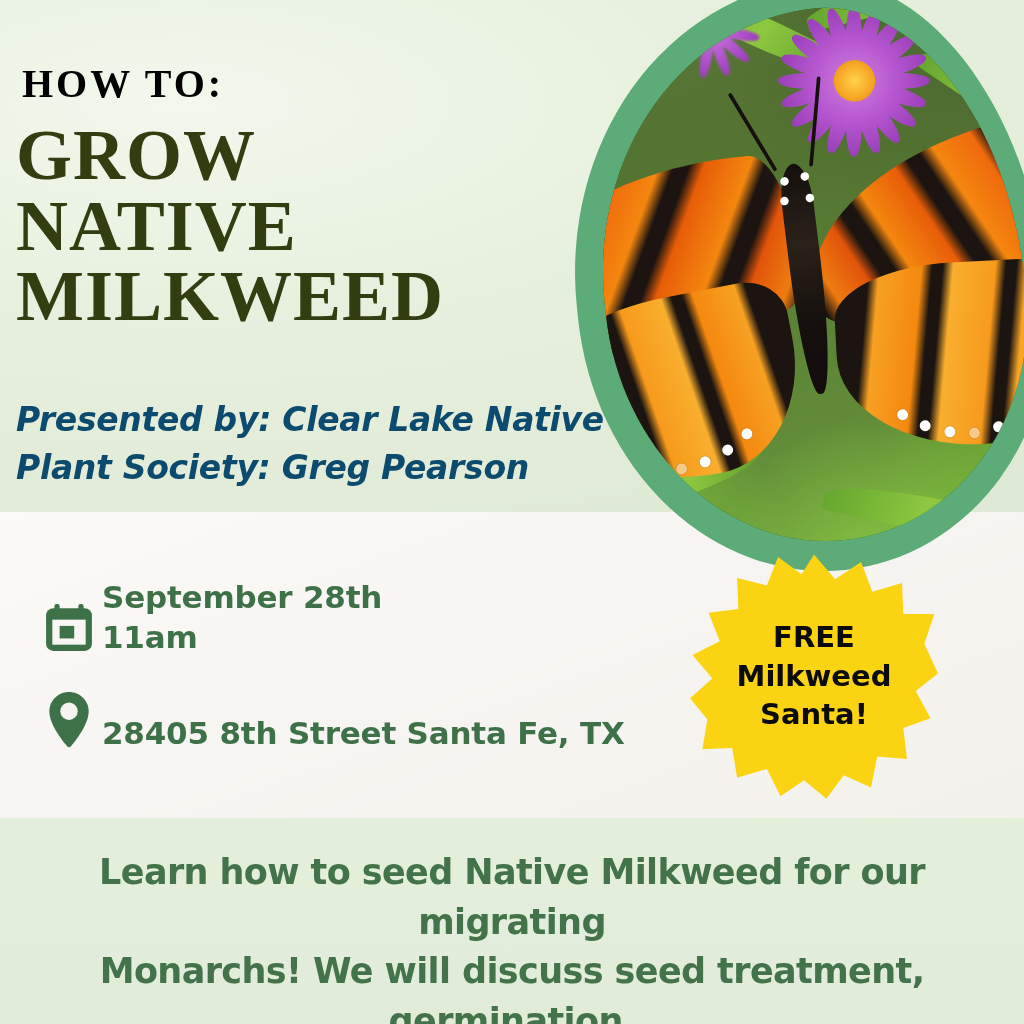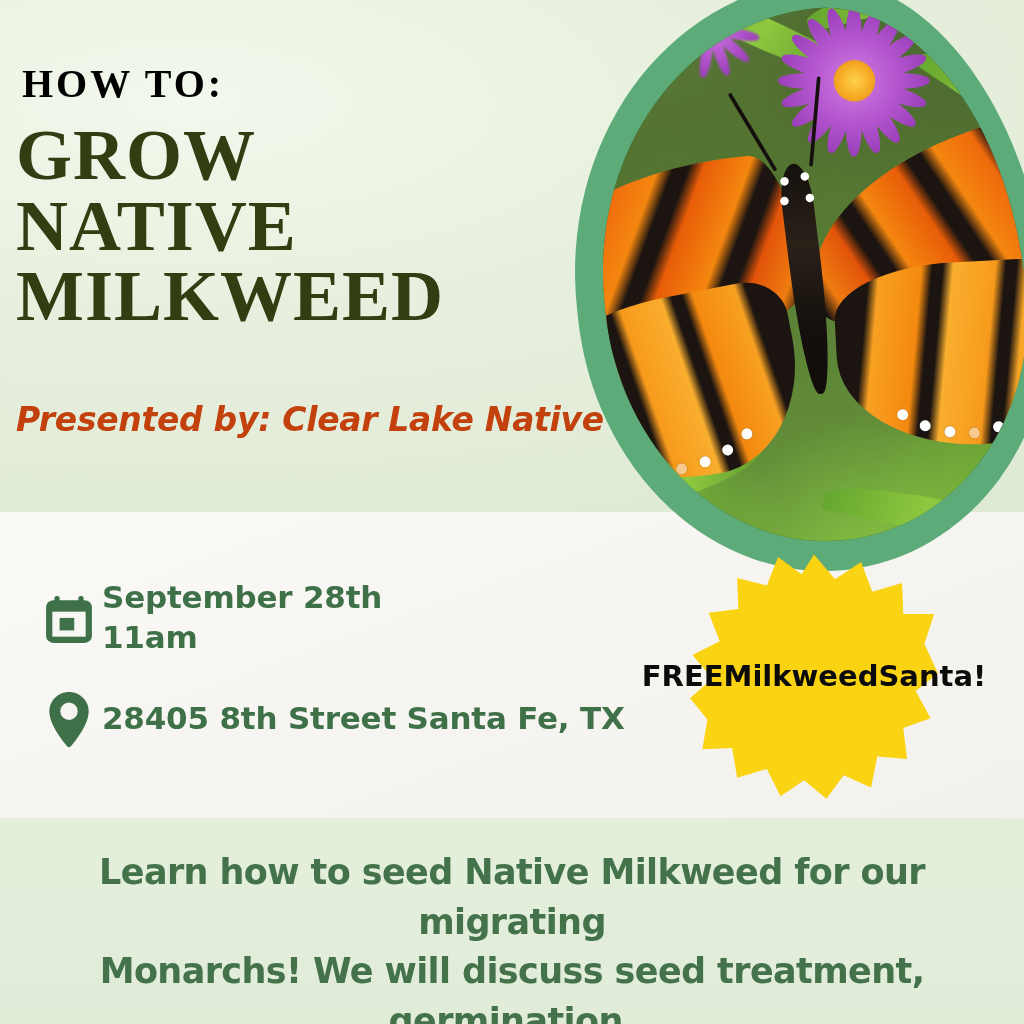--- a/index.html
+++ b/index.html
@@ -175,43 +175,43 @@
     letter-spacing:1px;
     color:#323d11;
     margin-top:22px;
   }
   .title .ln{display:block;white-space:nowrap;}
   .presenter{
     position:absolute;left:16px;top:396px;z-index:6;
     font-family:"DejaVu Sans", sans-serif;
     font-weight:bold;font-style:italic;
     font-size:33px;line-height:1.45;
-    color:#c2410c;letter-spacing:-0.3px;
+    color:#0c4a6e;letter-spacing:-0.3px;
   }
   .presenter .ln{display:block;white-space:nowrap;}
 
   
   .details{position:absolute;left:44px;top:578px;z-index:6;}
-  .detail-row{display:flex;align-items:center;margin-bottom:26px;}
+  .detail-row{display:flex;align-items:flex-end;margin-bottom:26px;}
   .detail-icon{width:58px;flex:0 0 58px;padding-top:8px;}
   .detail-text{
     font-family:"DejaVu Sans", sans-serif;
     font-weight:bold;font-size:31px;line-height:1.28;
     color:#3f7149;letter-spacing:-0.2px;
   }
   .detail-text .ln{display:block;white-space:nowrap;}
 
   
   .burst{
     position:absolute;left:690px;top:552px;width:248px;height:248px;z-index:7;
   }
   .burst svg{display:block;width:100%;height:100%;}
   .burst-text{
     position:absolute;inset:0;
-    display:flex;flex-direction:row;justify-content:center;align-items:center;
+    display:flex;flex-direction:column;justify-content:center;
     font-family:"DejaVu Sans", sans-serif;
     font-weight:bold;font-size:29px;line-height:1.34;
     color:#0b0b0b;text-align:center;
   }
 
   
   .footer{
     position:absolute;left:0;top:848px;width:1024px;z-index:6;
     text-align:center;
     font-family:"DejaVu Sans", sans-serif;
@@ -350,20 +350,21 @@
   <div class="howto">HOW TO:</div>
 
   <div class="title">
     <span class="ln">GROW</span>
     <span class="ln">NATIVE</span>
     <span class="ln">MILKWEED</span>
   </div>
 
   <div class="presenter">
     <span class="ln">Presented by: Clear Lake Native</span>
+    <span class="ln">Plant Society: Greg Pearson</span>
   </div>
 
   <div class="details">
 
     <div class="detail-row">
       <div class="detail-icon">
         <svg width="50" height="50" viewBox="0 0 48 48" aria-hidden="true">
           <rect x="10" y="1" width="5" height="8" rx="2" fill="#3f7149"></rect>
           <rect x="33" y="1" width="5" height="8" rx="2" fill="#3f7149"></rect>
           <rect x="2" y="5" width="44" height="41" rx="7" fill="#3f7149"></rect>

